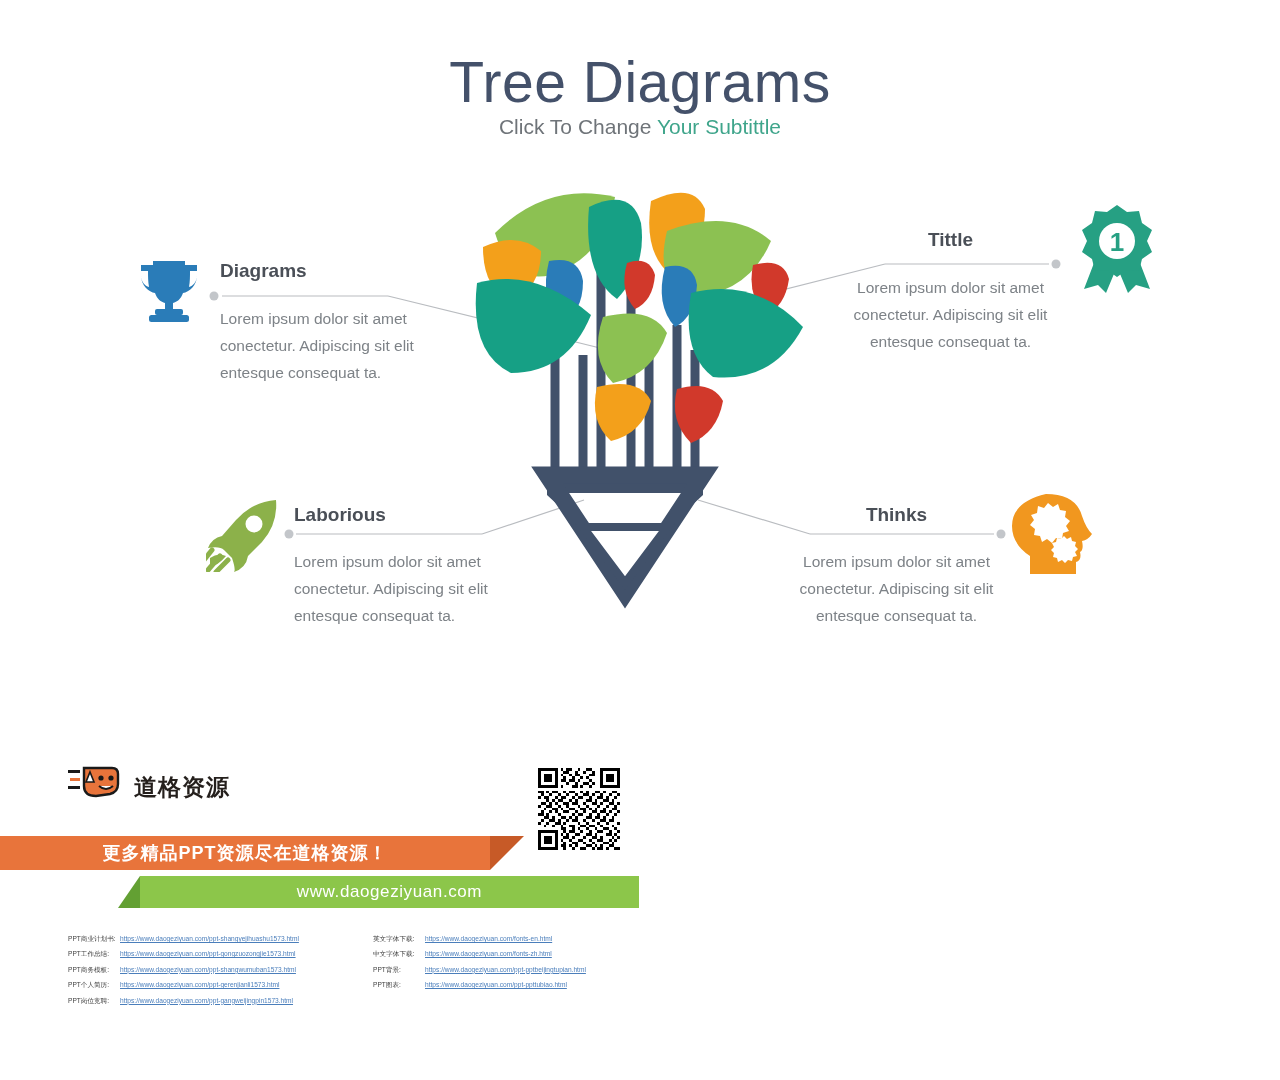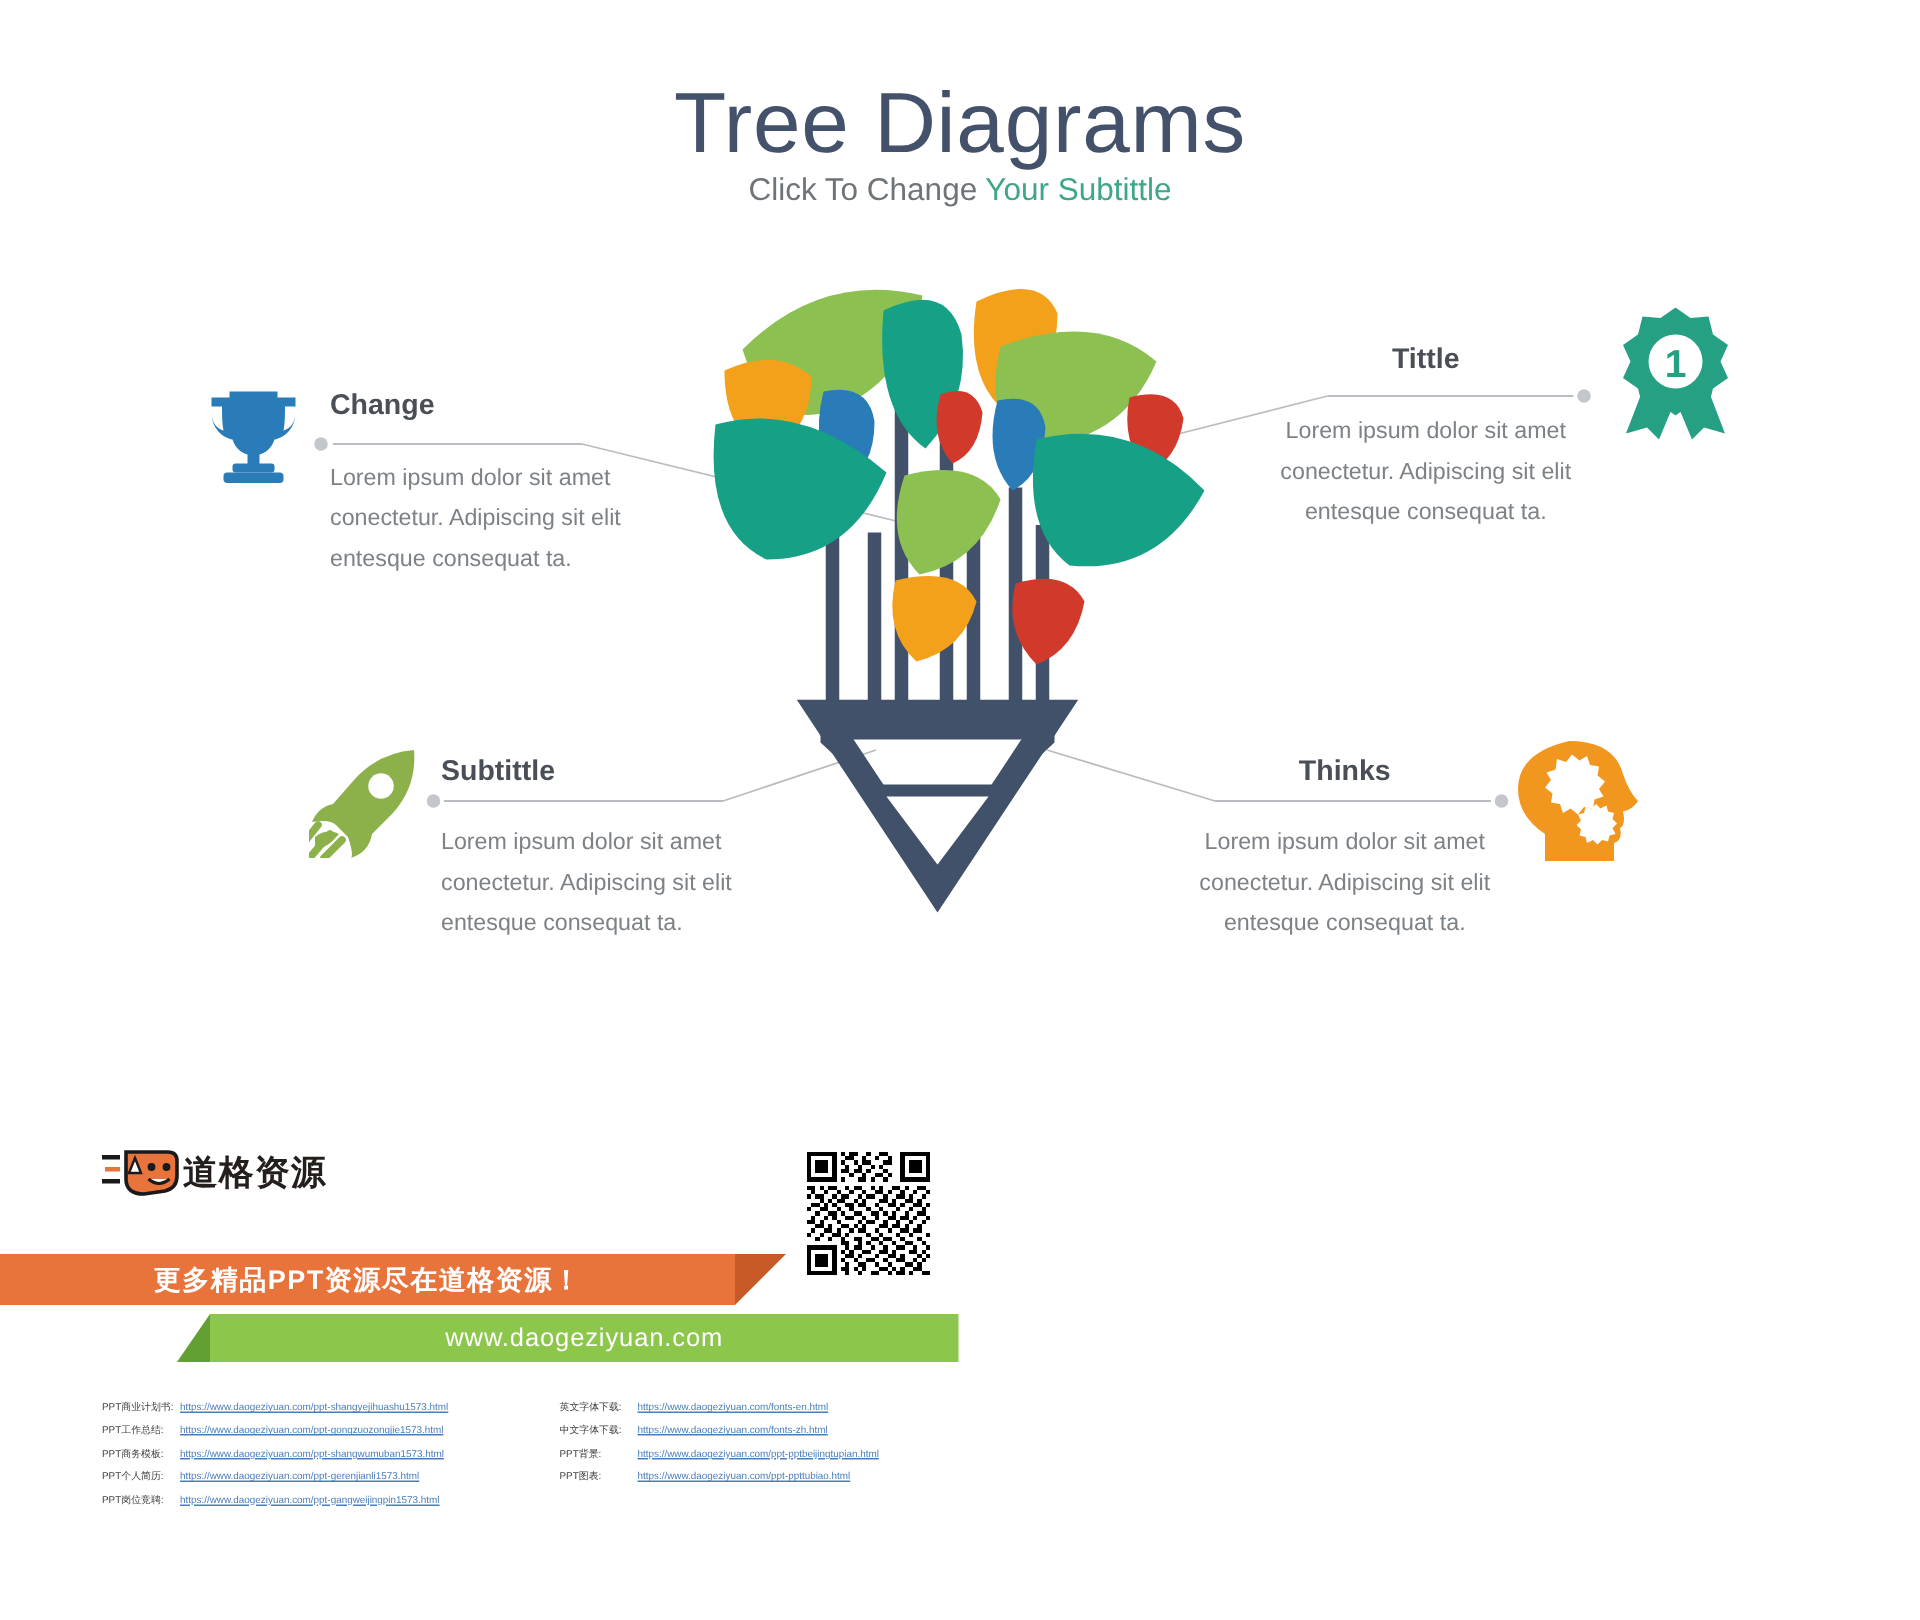--- a/index.html
+++ b/index.html
@@ -60,21 +60,21 @@
 
   #c-laborious   { left: 294px; top: 503px; width: 205px; }
   #ico-laborious { left: 206px; top: 498px; width: 74px; height: 74px; }
   #c-laborious .body { margin-top: 21px; }
 
   #c-thinks   { left: 793px; top: 503px; width: 207px; text-align: center; }
   #ico-thinks { left: 1010px; top: 494px; width: 84px; height: 80px; }
   #c-thinks .body { margin-top: 21px; }
 
   
-  #brand { position: absolute; left: 68px; top: 762px; display: flex; align-items: center; gap: 2px; }
+  #brand { position: absolute; left: 68px; top: 762px; display: flex; align-items: flex-end; gap: 14px; }
   #brand-text {
     font-size: 23px; font-weight: bold; color: #241f1c;
     letter-spacing: 1px; line-height: 26px;
   }
   #qr { position: absolute; left: 538px; top: 768px; width: 82px; height: 82px; }
 
   .banner-orange {
     position: absolute; left: 0; top: 836px; width: 490px; height: 34px;
     background: #e8743b;
   }
@@ -198,21 +198,21 @@
   </svg>
 
   <svg class="ico" id="ico-success" viewBox="0 0 72 72">
     <path d="M20 8 h32 v4 h12 v10 c0 11-8 17-14 18 -2 6-6 9-10 10 v8 h-8 v-8 c-4-1-8-4-10-10 -6-1-14-7-14-18 V12 h12 z
              M8 18 v4 c0 7 4 11 8 12 -1-5-1-11-1-16 z
              M64 18 h-7 c0 5 0 11-1 16 4-1 8-5 8-12 z" fill="#2a7cb8"></path>
     <rect x="22" y="56" width="28" height="6" rx="2" fill="#2a7cb8"></rect>
     <rect x="16" y="62" width="40" height="7" rx="2.5" fill="#2a7cb8"></rect>
   </svg>
   <div class="callout left" id="c-success">
-    <div class="head">Change</div>
+    <div class="head">Diagrams</div>
     <div class="body">Lorem ipsum dolor sit amet conectetur. Adipiscing sit elit entesque consequat ta.</div>
   </div>
 
   <svg class="ico" id="ico-tittle" viewBox="0 0 74 88">
     <path d="M14 58 L4 84 L18 80 L26 88 L36 64 Z" fill="#26a083"></path>
     <path d="M60 58 L70 84 L56 80 L48 88 L38 64 Z" fill="#26a083"></path>
     <path d="M37 0 L47 7 L59 6 L62 18 L72 25 L67 36 L72 47 L62 54 L59 66 L47 65 L37 72
              L27 65 L15 66 L12 54 L2 47 L7 36 L2 25 L12 18 L15 6 L27 7 Z" fill="#26a083"></path>
     <circle cx="37" cy="36" r="18" fill="#ffffff"></circle>
     <text x="37" y="46" text-anchor="middle" font-family="Liberation Sans, sans-serif" font-size="26" font-weight="bold" fill="#26a083">1</text>
@@ -225,21 +225,21 @@
   <svg class="ico" id="ico-laborious" viewBox="0 0 74 74">
     <path d="M70 2 Q46 4 30 22 L16 38 Q6 40 2 50 Q14 48 18 52 L26 60 Q30 72 28 74
              Q40 70 42 58 L56 44 Q72 26 70 2 Z" fill="#8cb14a"></path>
     <circle cx="48" cy="26" r="8.5" fill="#ffffff"></circle>
     <path d="M4 60 Q12 54 20 58 Q12 68 4 68 Z" fill="#8cb14a"></path>
     <path d="M14 58 L2 72" stroke="#8cb14a" stroke-width="5" stroke-linecap="round"></path>
     <path d="M22 62 L10 74" stroke="#8cb14a" stroke-width="5" stroke-linecap="round"></path>
     <path d="M6 52 L-2 62" stroke="#8cb14a" stroke-width="5" stroke-linecap="round"></path>
   </svg>
   <div class="callout left" id="c-laborious">
-    <div class="head">Subtittle</div>
+    <div class="head">Laborious</div>
     <div class="body">Lorem ipsum dolor sit amet conectetur. Adipiscing sit elit entesque consequat ta.</div>
   </div>
 
   <svg class="ico" id="ico-thinks" viewBox="0 0 84 80">
     <path d="M36 0 Q66 0 72 22 Q76 34 82 40 Q78 46 72 47 Q74 56 70 58 Q72 66 66 68
              L66 80 L20 80 L20 62 Q2 50 2 32 Q2 8 36 0 Z" fill="#f1971f"></path>
     <path d="M28 12 l6 2 4-5 5 4 5-3 2 6 6 1 -1 6 5 4 -4 5 3 5 -6 2 -1 6 -6-1 -4 5 -5-4 -5 3 -2-6 -6-1 1-6 -5-4 4-5 -3-5 6-2 z" fill="#ffffff"></path>
     <path d="M47 44 l4 1 3-3 3 3 4-2 1 4 4 1 -1 4 3 3 -3 3 2 4 -4 1 -1 4 -4-1 -3 3 -3-3 -4 2 -1-4 -4-1 1-4 -3-3 3-3 -2-4 4-1 z" fill="#ffffff"></path>
   </svg>
   <div class="callout right" id="c-thinks">

